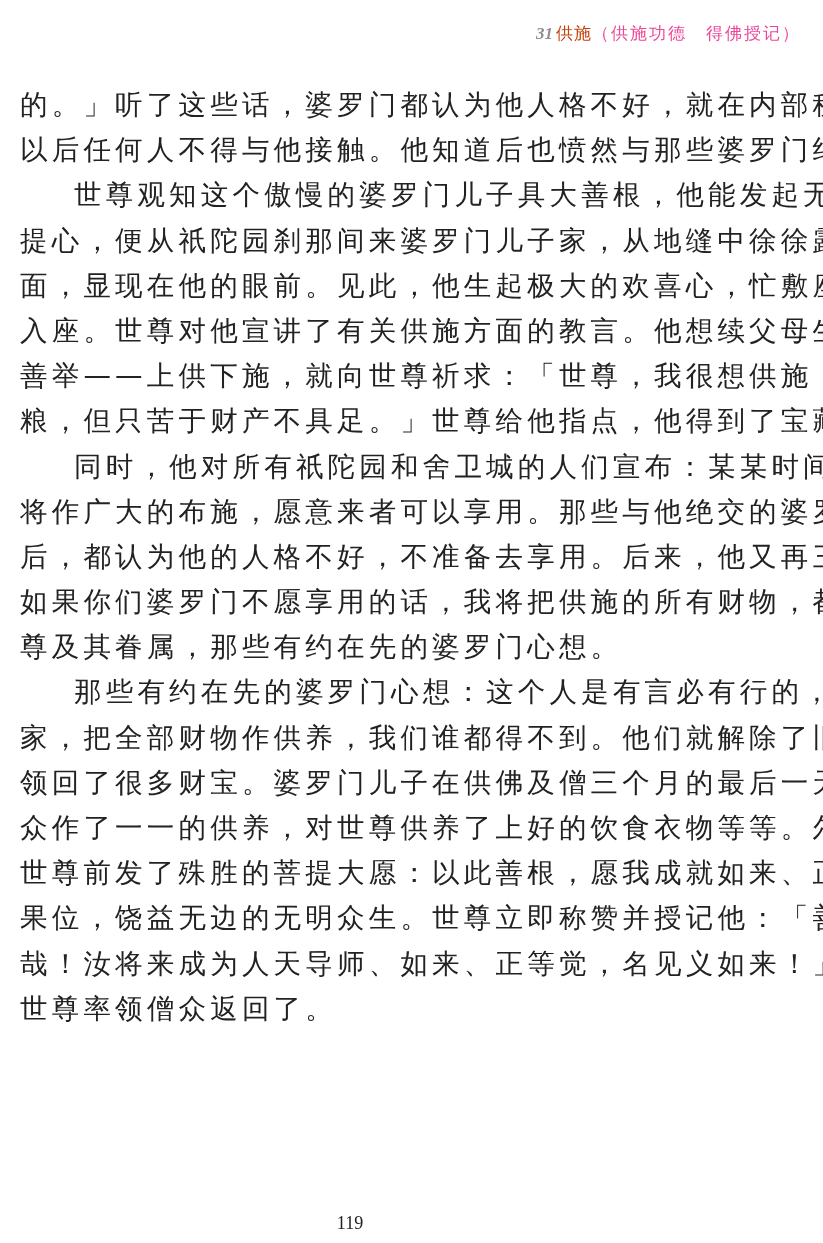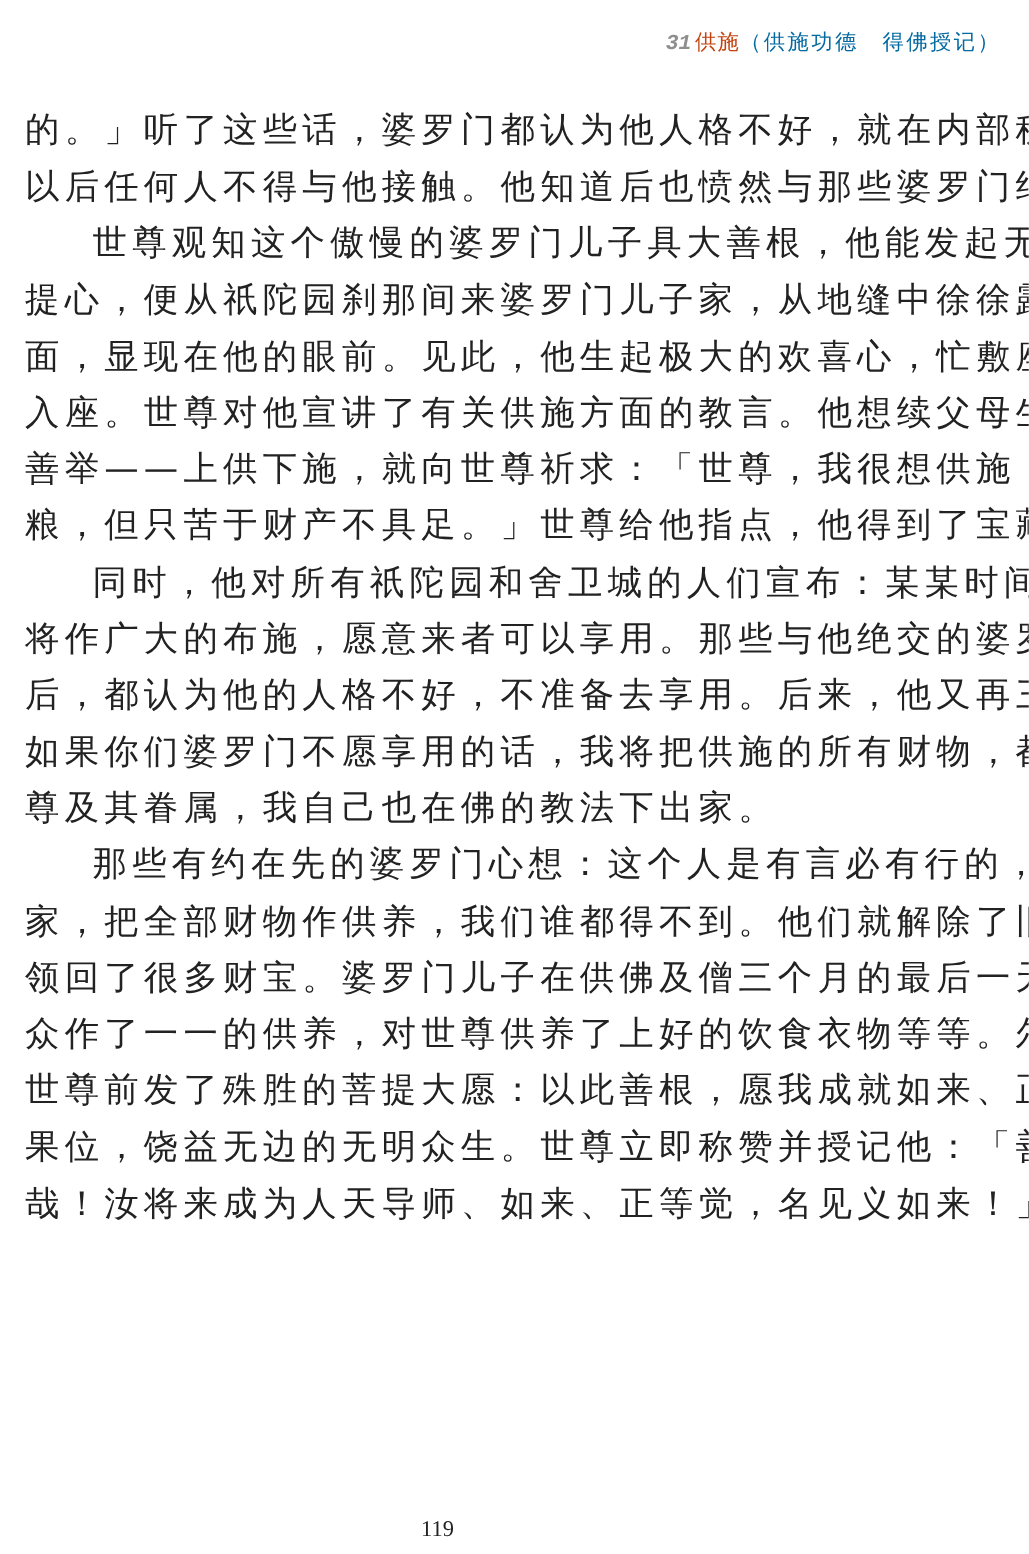--- a/index.html
+++ b/index.html
@@ -4,23 +4,23 @@
 <style>
   html, body { margin: 0; padding: 0; }
   body {
     width: 823px; height: 1243px; background: #ffffff; position: relative; overflow: hidden;
     font-family: "DejaVu Sans", sans-serif;
   }
   .running-header {
     position: absolute; top: 22px; right: 22px;
     font-size: 17px; letter-spacing: 2px; color: #8a8a8a; white-space: nowrap;
   }
-  .running-header .num { font-family: Liberation Mono, monospace; font-weight: bold; font-style: italic; color: #8f8f8f; letter-spacing: 0; margin-right: 3px; }
+  .running-header .num { font-family: Liberation Serif, serif; font-weight: bold; font-style: italic; color: #8f8f8f; letter-spacing: 0; margin-right: 3px; }
   .running-header .chap { color: #c2410c; letter-spacing: 1px; }
-  .running-header .sub { color: #0369a1; }
+  .running-header .sub { color: #ec4899; }
   .body-text {
     position: absolute; left: 20px; top: 82px; width: 790px;
   }
   .line {
     height: 45.2px; line-height: 45.2px; font-size: 27.5px; color: #222222;
     white-space: nowrap; letter-spacing: 4.2px;
     font-family: "DejaVu Sans", sans-serif;
   }
   .line.indent { padding-left: 54px; }
   .page-number {
@@ -41,23 +41,24 @@
   <div class="line indent">世尊观知这个傲慢的婆罗门儿子具大善根，他能发起无上的菩</div>
   <div class="line">提心，便从祇陀园刹那间来婆罗门儿子家，从地缝中徐徐露出地</div>
   <div class="line">面，显现在他的眼前。见此，他生起极大的欢喜心，忙敷座请世尊</div>
   <div class="line">入座。世尊对他宣讲了有关供施方面的教言。他想续父母生前之</div>
   <div class="line">善举——上供下施，就向世尊祈求：「世尊，我很想供施，积累资</div>
   <div class="line">粮，但只苦于财产不具足。」世尊给他指点，他得到了宝藏，在世</div>
   <div class="line indent">同时，他对所有祇陀园和舍卫城的人们宣布：某某时间，自己</div>
   <div class="line">将作广大的布施，愿意来者可以享用。那些与他绝交的婆罗门得知</div>
   <div class="line">后，都认为他的人格不好，不准备去享用。后来，他又再三宣布：</div>
   <div class="line">如果你们婆罗门不愿享用的话，我将把供施的所有财物，都供养世</div>
-  <div class="line">尊及其眷属，我自己也在佛的教法下出家。</div>
+  <div class="line">尊及其眷属，那些有约在先的婆罗门心想。</div>
   <div class="line indent">那些有约在先的婆罗门心想：这个人是有言必有行的，如果出</div>
   <div class="line">家，把全部财物作供养，我们谁都得不到。他们就解除了旧约，去</div>
   <div class="line">领回了很多财宝。婆罗门儿子在供佛及僧三个月的最后一天，对僧</div>
   <div class="line">众作了一一的供养，对世尊供养了上好的饮食衣物等等。尔后，在</div>
   <div class="line">世尊前发了殊胜的菩提大愿：以此善根，愿我成就如来、正等觉的</div>
   <div class="line">果位，饶益无边的无明众生。世尊立即称赞并授记他：「善哉！善</div>
   <div class="line">哉！汝将来成为人天导师、如来、正等觉，名见义如来！」之后，</div>
+  <div class="line">世尊率领僧众返回了。</div>
 </div>
 
 <div class="page-number">119</div>
 
 </body></html>

